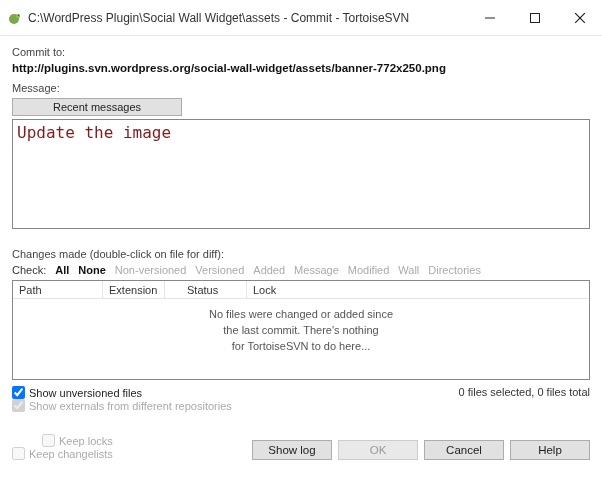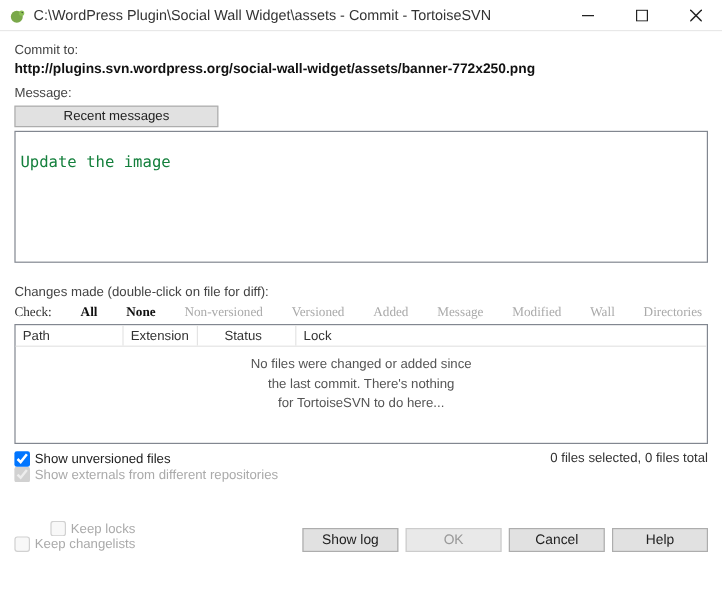--- a/index.html
+++ b/index.html
@@ -6,21 +6,21 @@
   body {
     font-family: "Segoe UI", Tahoma, sans-serif;
     font-size: 12px;
     background: #fff;
     color: #222;
     width: 602px;
     height: 500px;
     overflow: hidden;
   }
   .titlebar {
-    height: 26px;
+    height: 36px;
     display: flex;
     align-items: center;
     padding-left: 6px;
     border-bottom: 1px solid #e8e8e8;
   }
   .titlebar .icon { width: 16px; height: 16px; margin-right: 6px; }
   .titlebar .title { flex: 1; font-size: 12px; color: #333; }
   .winbtns { display: flex; }
   .winbtn {
     width: 45px; height: 30px;
@@ -44,37 +44,36 @@
     border: 1px solid #adadad;
     padding: 2px 40px;
     font-size: 11px;
     margin: 2px 0 3px 0;
     cursor: pointer;
   }
   .msg-area {
     width: 100%;
     height: 110px;
     border: 1px solid #828790;
-    padding: 18px 4px;
+    padding: 3px 4px;
     font-family: Consolas, monospace;
-    font-size: 13px;
-    color: #15803d;
+    font-size: 16px;
+    color: #7f1d1d;
     resize: none;
     outline: none;
     background: #fff;
   }
   .section-gap { height: 14px; }
   .check-row {
     display: flex;
-    gap: 24px;
+    gap: 9px;
     flex-wrap: wrap;
     font-size: 11px;
     padding: 2px 0 4px 0;
     align-items: baseline;
-    font-family: Liberation Serif, serif;
   }
   .check-row .lead { color: #333; }
   .check-row .link { color: #111; font-weight: 600; cursor: pointer; }
   .check-row .link.dis { color: #aaa; font-weight: 400; cursor: default; }
   .filelist {
     border: 1px solid #828790;
     background: #fff;
     height: 100px;
   }
   .filelist-header {
@@ -115,21 +114,21 @@
     gap: 34px;
   }
   .chk { display: flex; align-items: center; gap: 4px; cursor: pointer; }
   .chk input { margin: 0; }
   .chk.dis { color: #aaa; justify-content: flex-end; }
   .status-count { color: #333; }
   .bottom-row {
     display: flex;
     justify-content: space-between;
     align-items: flex-end;
-    margin-top: 32px;
+    margin-top: 22px;
   }
   .bottom-left { font-size: 11px; }
   .btns { display: flex; gap: 6px; }
   .btn {
     background: #e1e1e1;
     border: 1px solid #adadad;
     padding: 3px 0;
     width: 80px;
     text-align: center;
     font-size: 11.5px;

